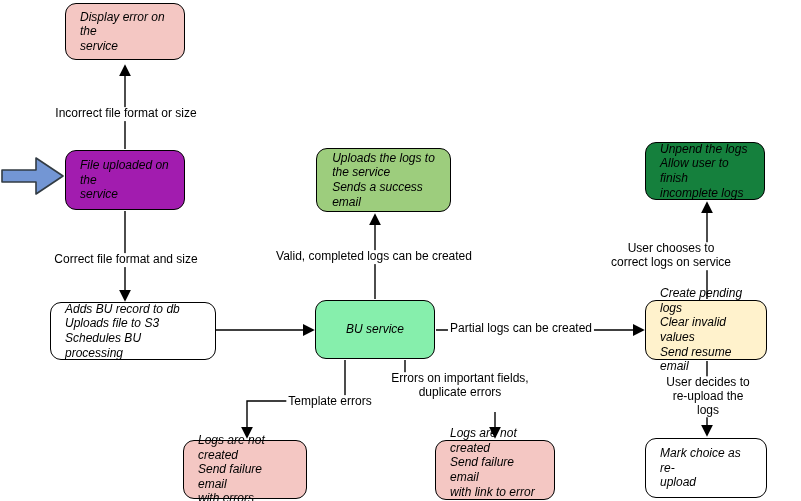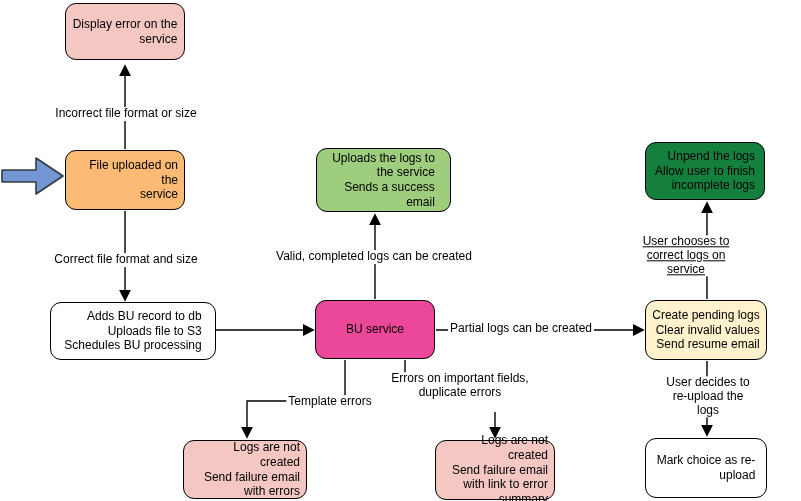--- a/index.html
+++ b/index.html
@@ -22,27 +22,28 @@
     z-index: 1;
   }
   .node {
     position: absolute;
     box-sizing: border-box;
     border: 1.6px solid #000000;
     border-radius: 11px;
     display: flex;
     align-items: center;
     justify-content: center;
-    text-align: right;
+    text-align: left;
     font-size: 12px;
     line-height: 1.22;
     color: #000000;
     white-space: pre-line;
     z-index: 3;
-    padding: 6px;
+    padding: 14px;
+    font-style: italic;
   }
   .edge-label {
     position: absolute;
     transform: translate(-50%, -50%);
     background: #ffffff;
     font-size: 12px;
     line-height: 1.15;
     color: #000000;
     white-space: pre-line;
     text-align: center;
@@ -60,21 +61,21 @@
   #n-mark-reupload   { left: 645px; top: 438px; width: 122px; height: 60px; }
   #n-fail-errors     { left: 183px; top: 440px; width: 124px; height: 59px; }
   #n-fail-summary    { left: 435px; top: 440px; width: 120px; height: 60px; }
   
   #l-incorrect     { left: 126px; top: 114px; }
   #l-correct       { left: 126px; top: 260px; }
   #l-valid         { left: 374px; top: 257px; }
   #l-partial       { left: 521px; top: 329px; }
   #l-template      { left: 330px; top: 402px; }
   #l-important     { left: 460px; top: 386px; }
-  #l-user-correct  { left: 686px; top: 256px; text-decoration: underline; }
+  #l-user-correct  { left: 671px; top: 256px; }
   #l-user-reupload { left: 708px; top: 397px; }
 </style>
 </head>
 <body>
 
 <div class="canvas">
 
   <svg class="wires" width="801" height="501">
     <defs>
       <marker id="arrow" viewBox="0 0 10 10" refX="8.5" refY="5" markerWidth="8.5" markerHeight="8.5" orient="auto-start-reverse">
@@ -100,28 +101,28 @@
 
     <line x1="405" y1="360" x2="405" y2="390" stroke="#000" stroke-width="1.4"></line>
     <line x1="495" y1="412" x2="495" y2="437" stroke="#000" stroke-width="1.4" marker-end="url(#arrow)"></line>
 
     <polygon points="2,170 36,170 36,158 63,176 36,194 36,182 2,182" stroke="#323b43" stroke-width="1.6" stroke-linejoin="round" fill="#7396d4"></polygon>
   </svg>
 
   <div class="node" id="n-display-error" style="background-color: rgb(244, 199, 195);">Display error on the
 service</div>
 
-  <div class="node" id="n-file-uploaded" style="background-color: #fdba74;">File uploaded on the
+  <div class="node" id="n-file-uploaded" style="background-color: #a21caf;">File uploaded on the
 service</div>
 
   <div class="node" id="n-add-record" style="background-color: rgb(255, 255, 255);">Adds BU record to db
 Uploads file to S3
 Schedules BU processing</div>
 
-  <div class="node" id="n-bu-service" style="background-color: #ec4899;">BU service</div>
+  <div class="node" id="n-bu-service" style="background-color: #86efac;">BU service</div>
 
   <div class="node" id="n-upload-success" style="background-color: rgb(157, 205, 125);">Uploads the logs to
 the service
 Sends a success
 email</div>
 
   <div class="node" id="n-unpend" style="background-color: #15803d;">Unpend the logs
 Allow user to finish
 incomplete logs</div>
 

